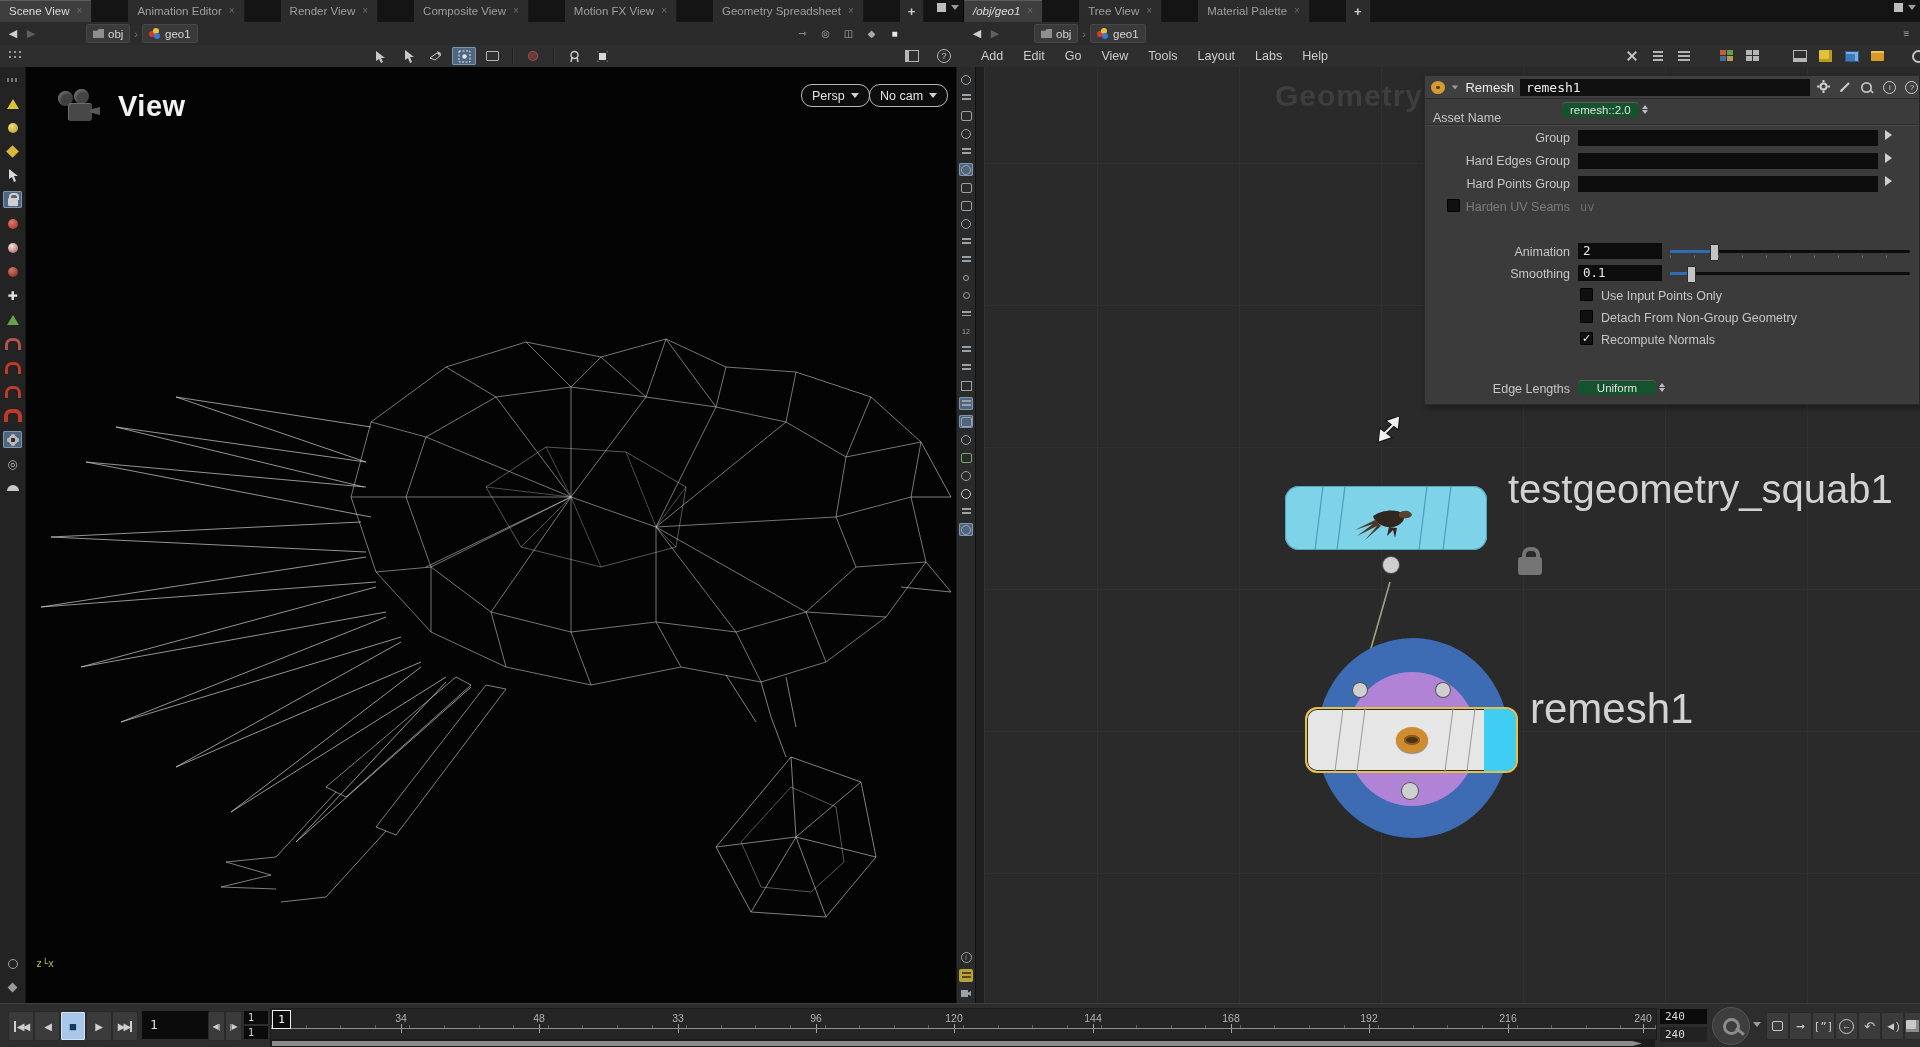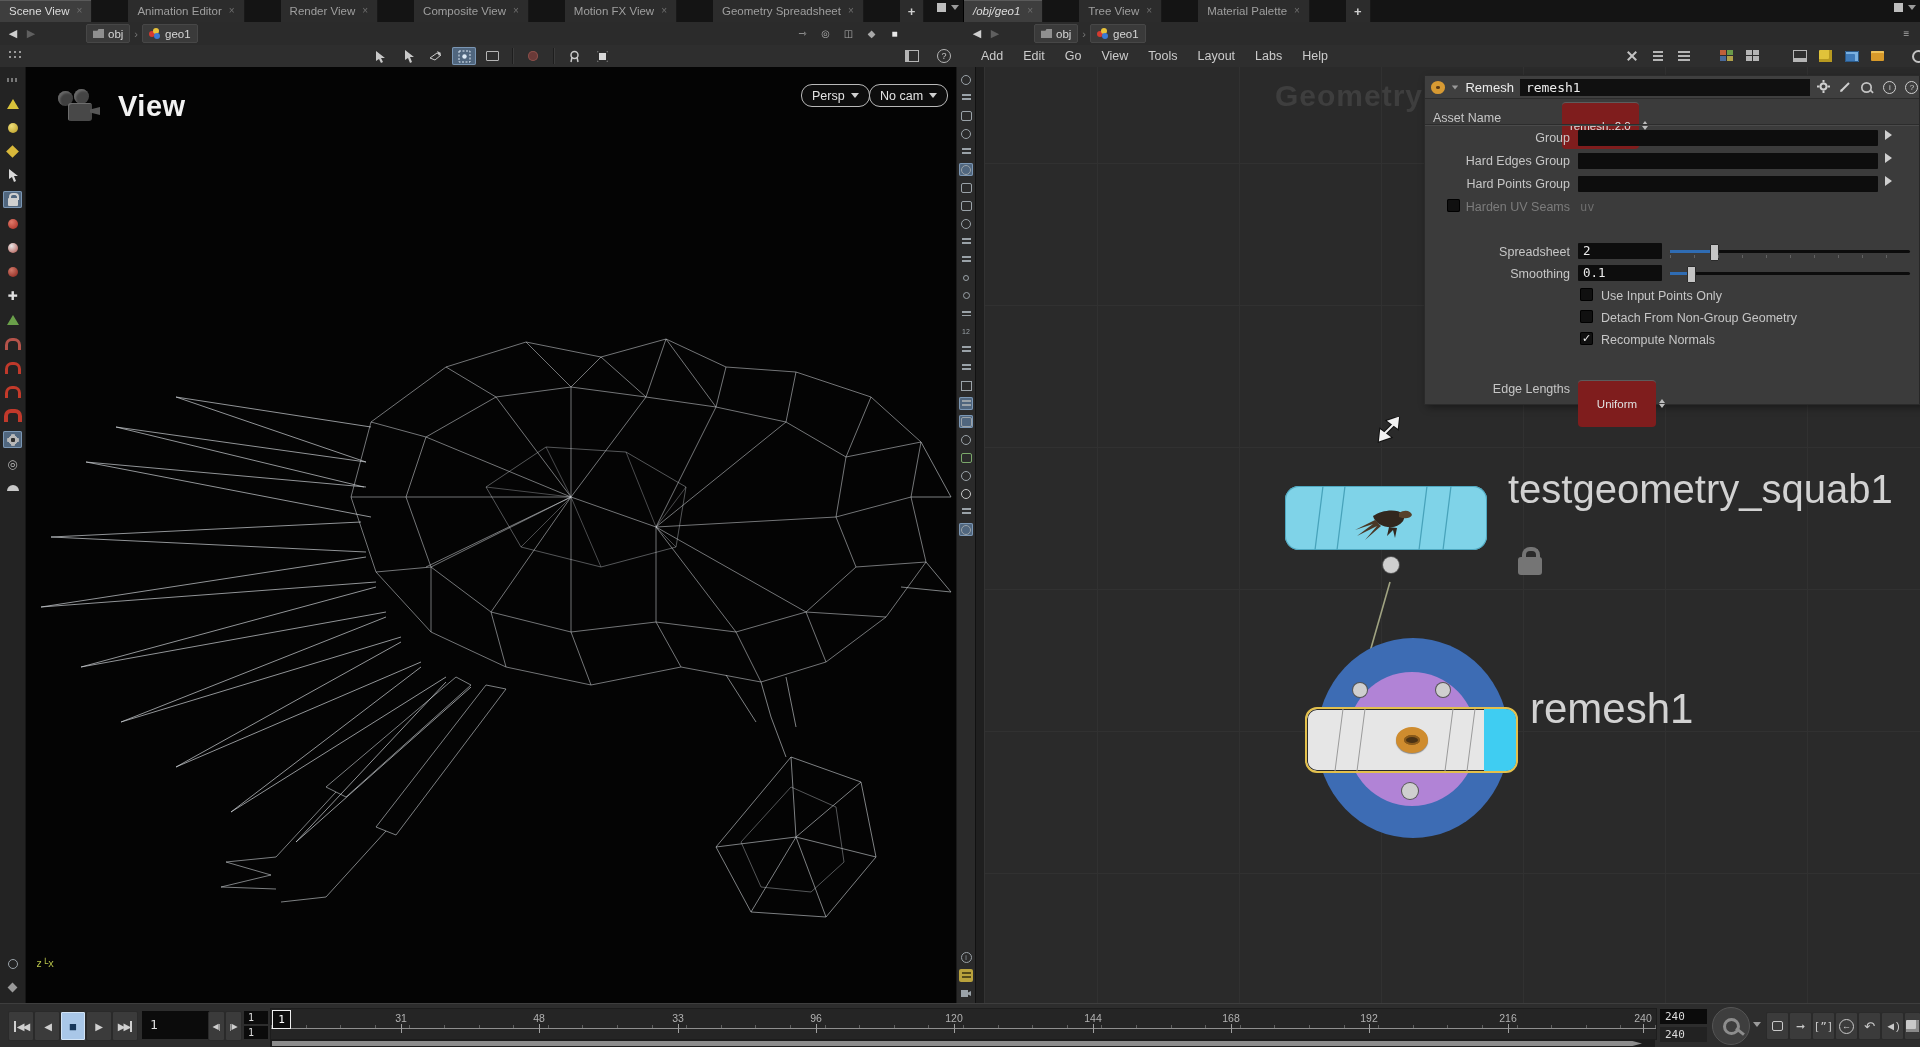--- a/index.html
+++ b/index.html
@@ -149,22 +149,22 @@
       color:#f0f0f0;font-size:11px;line-height:13px;text-align:center;font-family:"DejaVu Sans",sans-serif;}
   .section{position:absolute;left:2px;width:491px;height:19px;background:linear-gradient(#555,#474747);
       border:1px solid #5e5e5e;border-bottom-color:#333;box-sizing:border-box;color:#e0e0e0;font-size:12.5px;
       line-height:17px;padding-left:14px;}
   .slider{position:absolute;left:245px;width:240px;top:7px;height:3px;background:#0c0c0c;border-radius:2px;}
   .slider .fill{position:absolute;left:0;top:0;height:3px;background:#2f6cb3;}
   .slider .knob{position:absolute;top:-6px;width:7px;height:15px;background:#c4c4c4;border:1px solid #2a2a2a;border-radius:1px;}
   .sticks{position:absolute;left:245px;width:240px;top:12px;height:3px;opacity:.5;
       background:repeating-linear-gradient(90deg,#888 0 1px,transparent 1px 24px);}
   .chipval{position:absolute;display:flex;align-items:center;}
-  .chipbtn{background:#7f1d1d;border-radius:4px;border-top:1px solid #5c5c5c;color:#e0e0e0;font-size:11.5px;
-      padding:17px 8px;text-align:center;}
+  .chipbtn{background:#14532d;border-radius:4px;border-top:1px solid #5c5c5c;color:#e0e0e0;font-size:11.5px;
+      padding:1px 8px;text-align:center;}
   .spin{display:flex;flex-direction:column;gap:1px;margin-left:3px;align-items:center;}
   .spin i{width:0;height:0;border-left:3.5px solid transparent;border-right:3.5px solid transparent;}
   .spin .up{border-bottom:4px solid #bdbdbd;}
   .spin .dn{border-top:4px solid #bdbdbd;}
   .pscroll{position:absolute;right:0;top:0;width:14px;height:328px;background:#2f2f2f;border-left:1px solid #272727;}
   
   .playbar{position:absolute;left:0;top:1003px;width:1920px;height:44px;background:#2d2d2d;border-top:1px solid #3e3e3e;}
   .pb-btn{position:absolute;top:7px;width:24px;height:28px;background:#3b3b3b;border:1px solid #2a2a2a;border-radius:2px;
       color:#cfcfcf;display:flex;align-items:center;justify-content:center;font-size:10px;letter-spacing:-2px;}
   .pb-btn.on{background:#a9c7e8;color:#16365a;box-shadow:inset 0 0 0 1px #d2e4f6;}
@@ -721,21 +721,21 @@
 
         <div class="plabel" style="top:101px;">Hard Points Group</div>
         <div class="pfield" style="top:100px;"></div>
         <div class="rowarr" style="top:100px;"></div>
 
         <div class="chkbox" style="left:22px;top:123px;"></div>
         <div class="plabel dis" style="top:124px;">Harden UV Seams</div>
         <div class="abs" style="left:155px;top:124px;color:#6e6e6e;font-size:12px;font-family:'DejaVu Sans Mono',monospace;">uv</div>
 
 
-        <div class="plabel" style="top:169px;">Spreadsheet</div>
+        <div class="plabel" style="top:169px;">Animation</div>
         <div class="pfield sm" style="top:167px;">2</div>
         <div class="abs" style="left:0;top:167px;width:495px;height:16px;">
           <div class="slider">
               <div class="fill" style="width:43px;"></div>
               <div class="knob" style="left:40px;"></div>
             </div>
           <div class="sticks"></div>
         </div>
 
         <div class="plabel" style="top:191px;">Smoothing</div>
@@ -799,21 +799,21 @@
     <div class="pb-btn" style="left:225px;width:15px;">
         <span style="font-size:8px;letter-spacing:0;">|▶</span>
       </div>
 
     <div class="pb-field" style="left:244px;top:7px;width:20px;height:13px;font-size:10px;line-height:13px;padding-left:4px;">1</div>
     <div class="pb-field" style="left:244px;top:22px;width:20px;height:13px;font-size:10px;line-height:13px;padding-left:4px;">1</div>
 
     <div class="ruler">
       <div class="minor"></div>
       <div class="base"></div>
-      <div class="tick" style="left:130px;">31</div>
+      <div class="tick" style="left:130px;">34</div>
       <div class="tick" style="left:268px;">48</div>
       <div class="tick" style="left:407px;">33</div>
       <div class="tick" style="left:545px;">96</div>
       <div class="tick" style="left:683px;">120</div>
       <div class="tick" style="left:822px;">144</div>
       <div class="tick" style="left:960px;">168</div>
       <div class="tick" style="left:1098px;">192</div>
       <div class="tick" style="left:1237px;">216</div>
       <div class="tick" style="left:1372px;">240</div>
       <div class="playhead">1</div>

